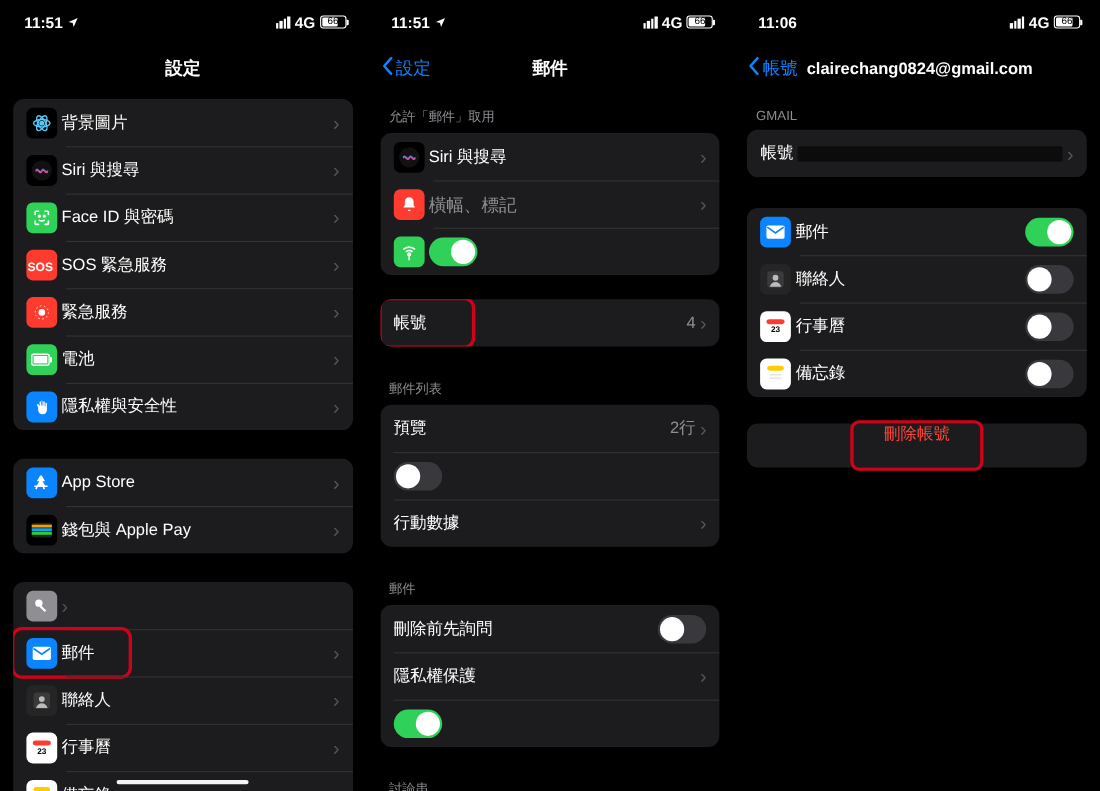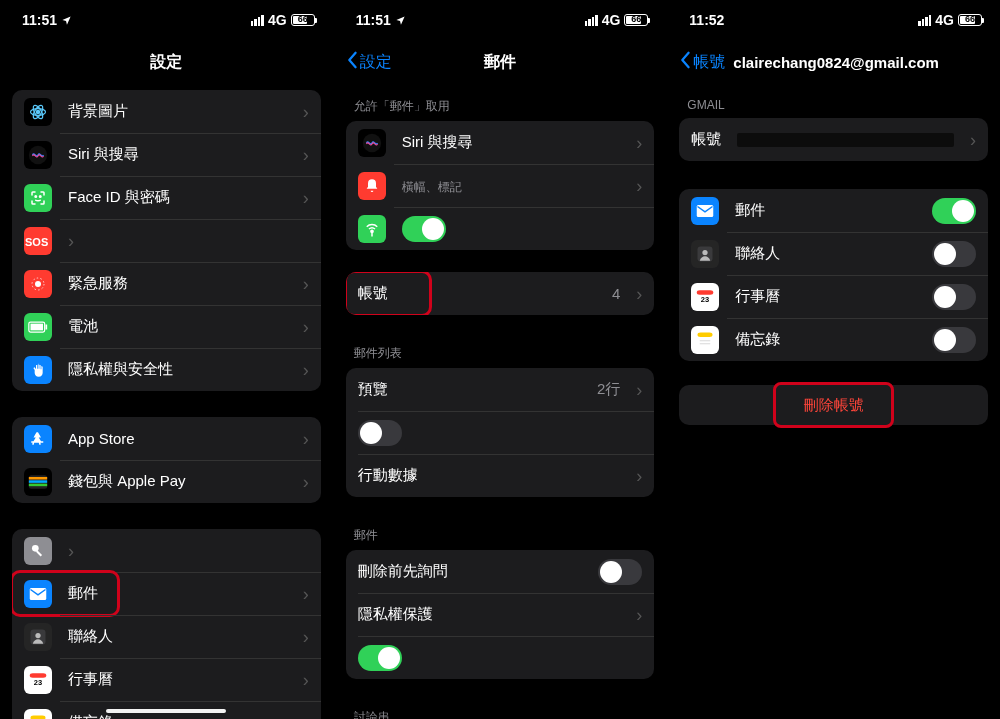--- a/index.html
+++ b/index.html
@@ -53,21 +53,21 @@
   .signal span{width:2.5px;background:#fff;}
   .signal span:nth-child(1){height:5px;}
   .signal span:nth-child(2){height:7px;}
   .signal span:nth-child(3){height:9px;}
   .signal span:nth-child(4){height:11px;}
   .batt{
     display:inline-block;width:24px;height:12px;border:1.2px solid #fff;border-radius:3px;position:relative;
   }
   .batt::after{content:"";position:absolute;right:-3px;top:3px;width:2px;height:5px;background:#fff;border-radius:0 1px 1px 0;}
   .batt .fill{position:absolute;left:1px;top:1px;bottom:1px;width:66%;background:#fff;border-radius:1px;}
-  .batt .num{position:absolute;left:0;right:0;top:-2px;bottom:0;font-size:9px;display:flex;align-items:center;justify-content:center;color:#000;font-weight:700;}
+  .batt .num{position:absolute;left:0;right:0;top:-2px;bottom:0;font-size:9px;display:flex;align-items:center;justify-content:center;color:#000;font-weight:400;}
   .loc-icon svg{display:block;}
 
   
   .nav{
     height:44px;
     display:flex;
     align-items:center;
     position:relative;
     padding:0 12px;
     font-size:16px;
@@ -88,34 +88,34 @@
     margin:0 12px 26px;
     border-radius:10px;
     overflow:hidden;
   }
   .group.flat{margin:0 12px 16px;}
   .row{
     min-height:43px;
     padding:7px 12px 7px 12px;
     display:flex;
     align-items:center;
-    gap:16px;
+    gap:4px;
     position:relative;
     font-size:15px;
   }
   .row + .row::before{
     content:"";
     position:absolute;
     top:0;left:48px;right:0;height:1px;
     background:var(--sep);
   }
   .row.noicon + .row.noicon::before,
   .row.noicon::before{left:12px;}
   .row .label{flex:1;min-width:0;white-space:nowrap;overflow:hidden;text-overflow:ellipsis;}
-  .row .sub{color:var(--gray-text);font-size:12px;margin-top:4px;}
+  .row .sub{color:var(--gray-text);font-size:16px;margin-top:4px;}
   .row .value{color:var(--gray-text);font-size:15px;}
   .row .chev{color:#555;font-size:18px;line-height:1;}
   .row .stack{display:flex;flex-direction:column;flex:1;}
 
   
   .aicon{
     width:28px;height:28px;border-radius:6px;
     display:flex;align-items:center;justify-content:center;
     flex:0 0 28px;
     font-size:14px;color:#fff;
@@ -165,21 +165,21 @@
     width:120px;height:4px;border-radius:3px;background:#fff;opacity:.95;
   }
 
   
   .del-wrap{
     margin:24px 12px 0;
     position:relative;
   }
   .del-cell{
     background:var(--cell);border-radius:10px;
-    display:flex;align-items:center;justify-content:center;
+    display:flex;align-items:flex-start;justify-content:center;
     height:40px;
   }
   .del-wrap::after{
     content:"";
     position:absolute;
     left:94px;right:94px;top:-3px;bottom:-3px;
     border:3px solid var(--red-outline);
     border-radius:8px;
     pointer-events:none;
   }
@@ -256,20 +256,21 @@
             </div>
             <span class="label">Face ID 與密碼</span>
             <span class="chev">›</span>
           </div>
           <div class="row">
             <div class="aicon" style="background: rgb(255, 59, 48);">
               <svg width="26" height="18">
                 <text x="0" y="14" font-size="11" font-weight="700" fill="#fff" font-family="sans-serif">SOS</text>
               </svg>
             </div>
+            <span class="label">SOS 緊急服務</span>
             <span class="chev">›</span>
           </div>
           <div class="row">
             <div class="aicon" style="background: rgb(255, 59, 48);">
               <svg width="18" height="18" viewBox="0 0 24 24" fill="#fff">
                 <circle cx="12" cy="12" r="4"></circle>
                 <circle cx="12" cy="12" r="8" fill="none" stroke="#fff" stroke-width="1" stroke-dasharray="2 3"></circle>
               </svg>
             </div>
             <span class="label">緊急服務</span>
@@ -502,21 +503,21 @@
         </div>
 
       <div class="section-label">討論串</div>
 
     </div>
   </div>
 
   <div class="phone">
     <div class="status">
       <div class="time">
-        <span>11:52</span>
+        <span>11:06</span>
       </div>
       <div class="spacer"></div>
       <div class="right">
         <span class="signal">
             <span></span>
             <span></span>
             <span></span>
             <span></span>
           </span>
         <span>4G</span>

